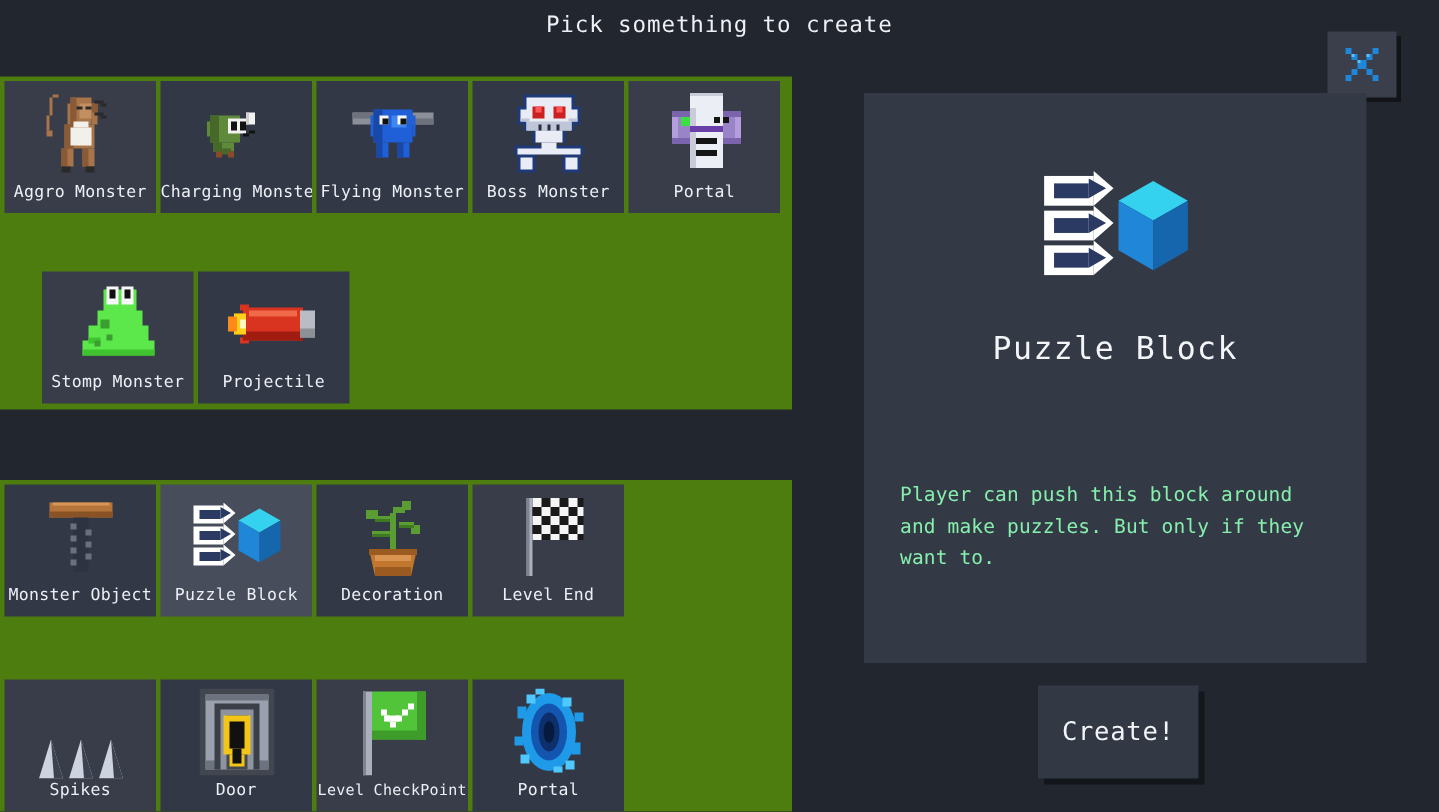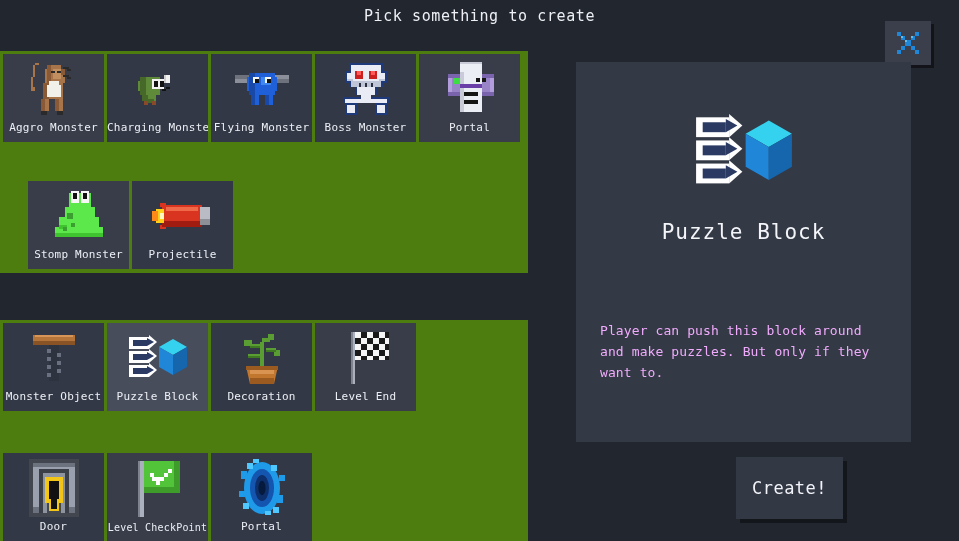--- a/index.html
+++ b/index.html
@@ -150,38 +150,37 @@
     letter-spacing: 1px;
     color: #f3f5f9;
   }
   .detail-desc {
     position: absolute;
     left: 24px;
     right: 20px;
     top: 258px;
     font-size: 13px;
     line-height: 21px;
-    color: #f0abfc;
+    color: #86efac;
     letter-spacing: 0.1px;
   }
 
   
   .create-btn {
     position: absolute;
     left: 692px;
     top: 457px;
     width: 107px;
     height: 62px;
     background: #333845;
     box-shadow: 4px 4px 0 rgba(0,0,0,0.42);
     display: flex;
     align-items: center;
     justify-content: center;
     cursor: pointer;
-    margin-left: 44px;
   }
   .create-label {
     font-size: 17px;
     color: #f2f4f9;
     letter-spacing: 0.5px;
   }
 
   
   .px { image-rendering: pixelated; display:block; }
 </style>
@@ -626,20 +625,37 @@
                 <rect x="19" y="13" width="3" height="2"></rect>
             </g>
           </svg>
         </div>
         <div class="tile-label">Level End</div>
       </div>
     </div>
 
     <div class="row" style="padding-top:42px;">
 
+      <div class="tile">
+        <div class="icon-wrap" style="align-items:flex-end;top:12px;height:54px;">
+          <svg width="60" height="26" viewBox="0 0 30 13" class="px">
+            <g fill="#cdd3df">
+              <polygon points="5,0 9,13 1,13"></polygon>
+                <polygon points="15,0 19,13 11,13"></polygon>
+                <polygon points="25,0 29,13 21,13"></polygon>
+            </g>
+            <g fill="#3c4250">
+              <polygon points="5,0 9,13 6,13"></polygon>
+                <polygon points="15,0 19,13 16,13"></polygon>
+                <polygon points="25,0 29,13 26,13"></polygon>
+            </g>
+          </svg>
+        </div>
+        <div class="tile-label">Spikes</div>
+      </div>
 
       <div class="tile dim">
         <div class="icon-wrap">
           <svg width="50" height="58" viewBox="0 0 25 29" class="px">
             <g fill="#41464f">
                 <rect x="0" y="0" width="25" height="29"></rect>
               </g>
             <g fill="#9aa0ad">
                 <rect x="2" y="2" width="21" height="25"></rect>
               </g>

